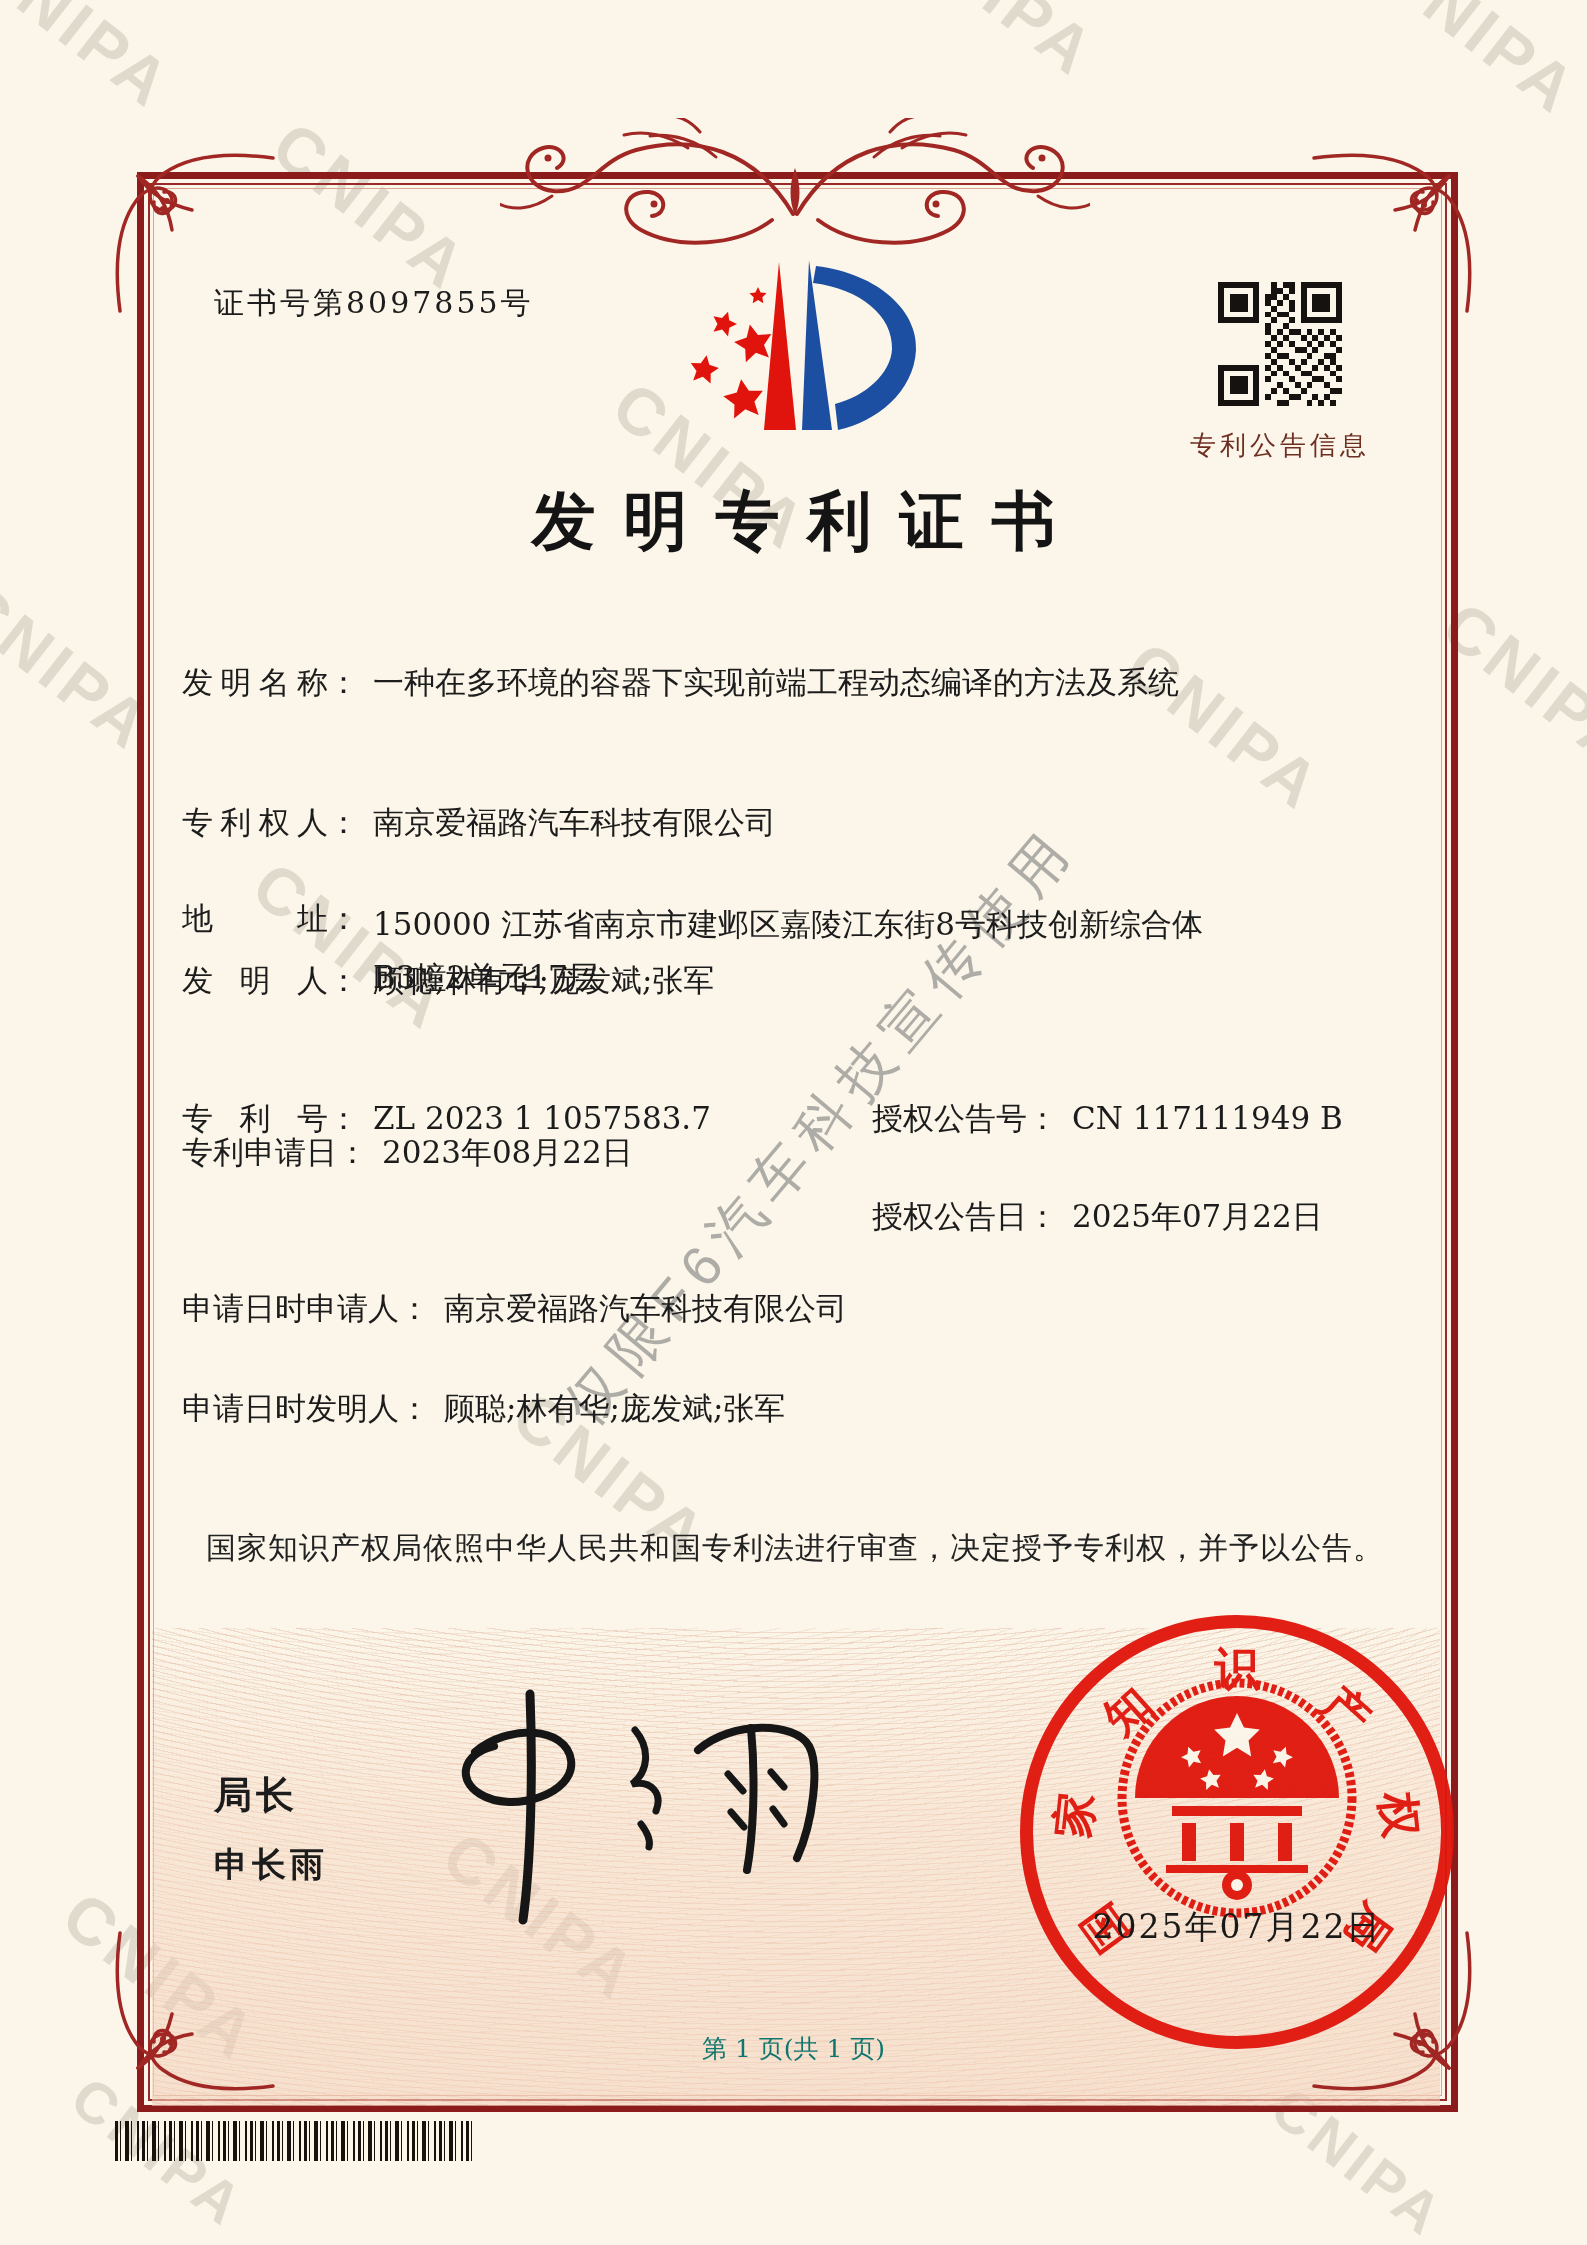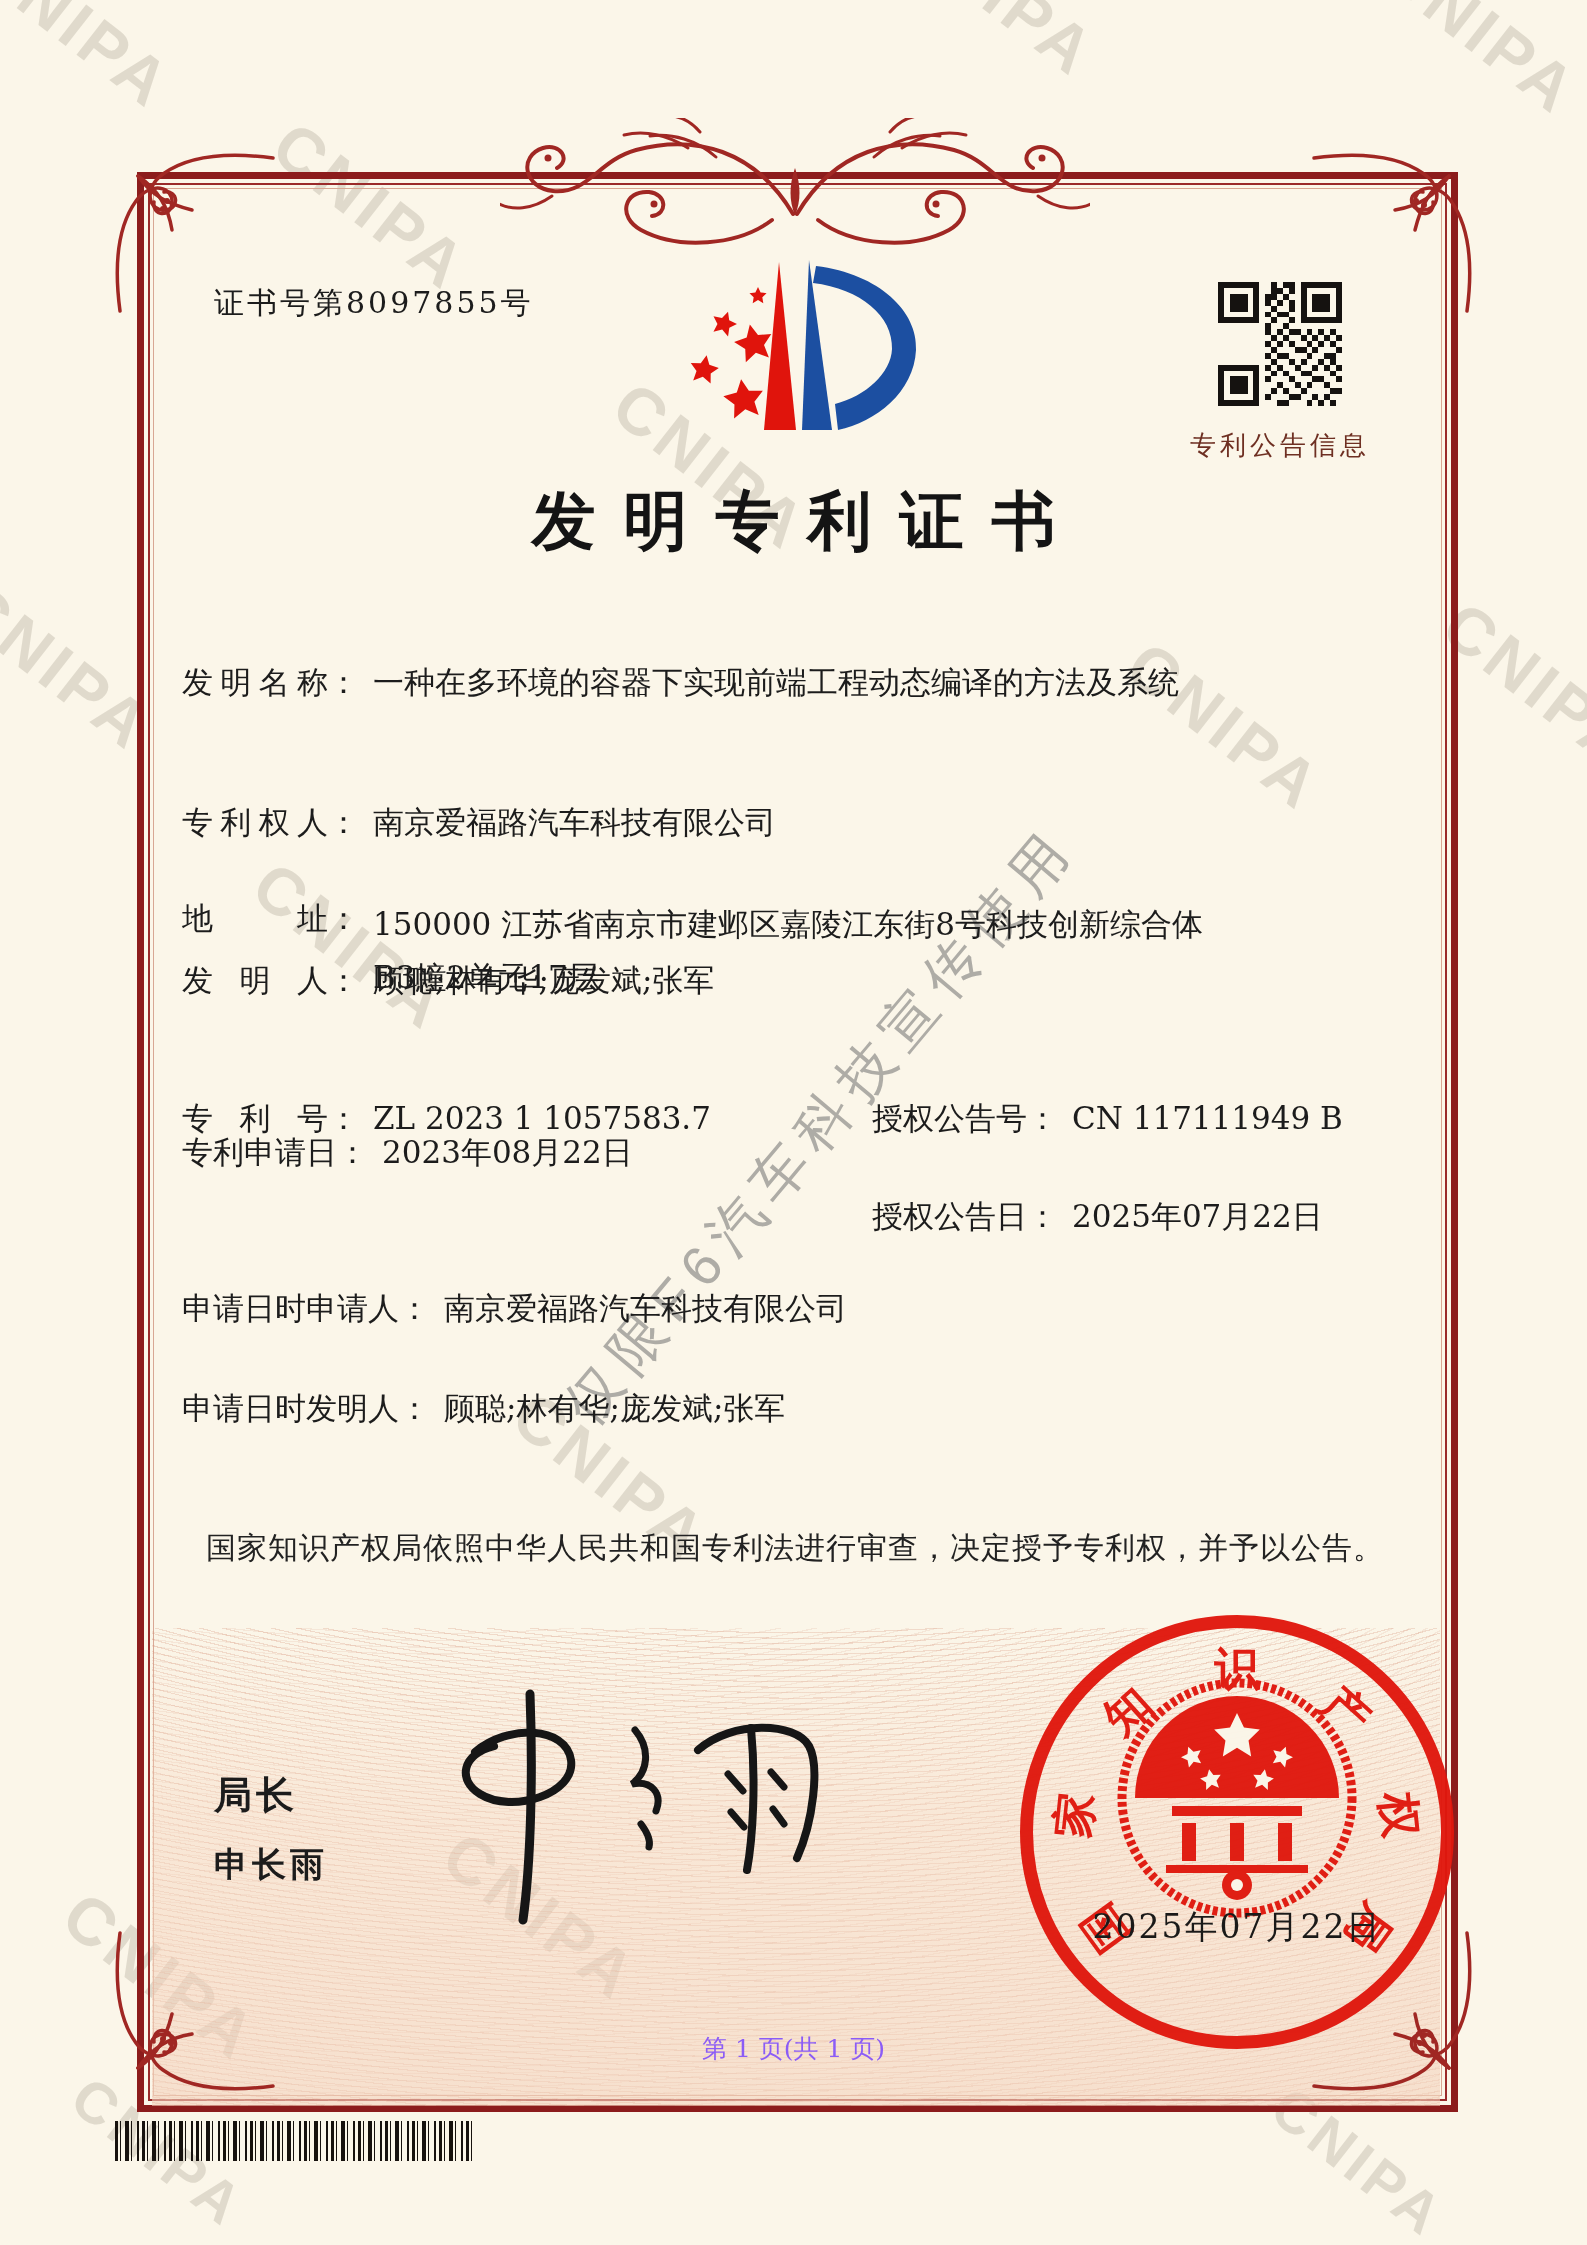--- a/index.html
+++ b/index.html
@@ -68,21 +68,21 @@
   .seal{position:absolute;left:1020px;top:1615px;width:434px;height:434px;opacity:.96;}
   .seal-ring{position:absolute;inset:0;border:13px solid #e0170d;border-radius:50%;}
   .seal-char{position:absolute;left:50%;top:50%;width:48px;height:48px;margin:-24px 0 0 -24px;
      display:flex;align-items:center;justify-content:center;font-size:45px;font-weight:bold;
      color:#e0170d;}
   .seal-date{position:absolute;left:0;right:0;top:290px;text-align:center;font-size:33px;
      letter-spacing:2px;color:#121212;}
   .emblem{position:absolute;left:92px;top:58px;}
 
   
-  .page-info{position:absolute;left:0;width:1587px;top:2032px;text-align:center;font-size:25px;color:#8b5cf6;}
+  .page-info{position:absolute;left:0;width:1587px;top:2032px;text-align:center;font-size:25px;color:#0f766e;}
   .barcode{position:absolute;left:115px;top:2121px;width:358px;height:40px;
      background-image:repeating-linear-gradient(90deg,
         #17120e 0 3px,transparent 3px 5px,
         #17120e 5px 6px,transparent 6px 10px,
         #17120e 10px 14px,transparent 14px 16px,
         #17120e 16px 17px,transparent 17px 22px,
         #17120e 22px 24px,transparent 24px 27px);}
 </style>
 </head>
 <body>

